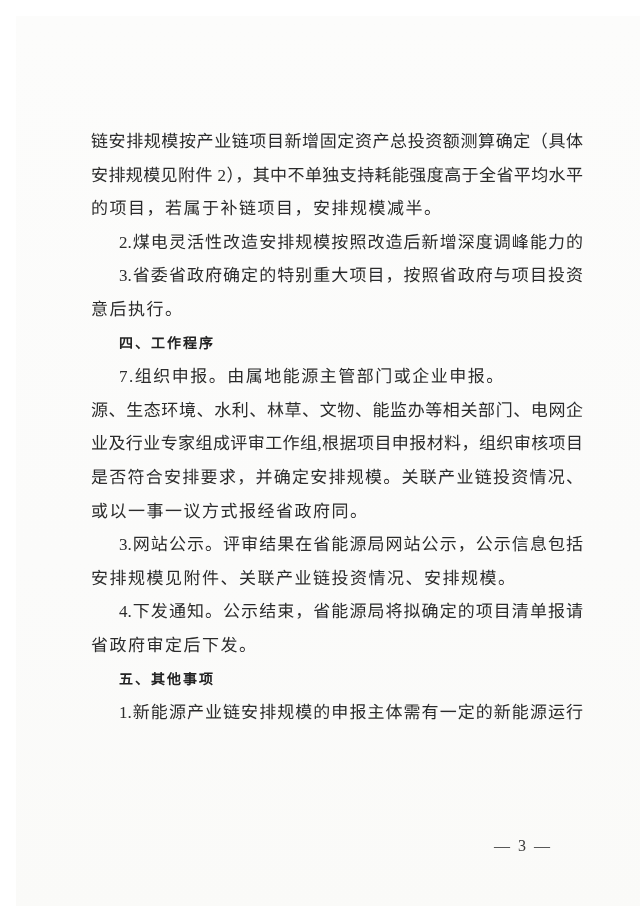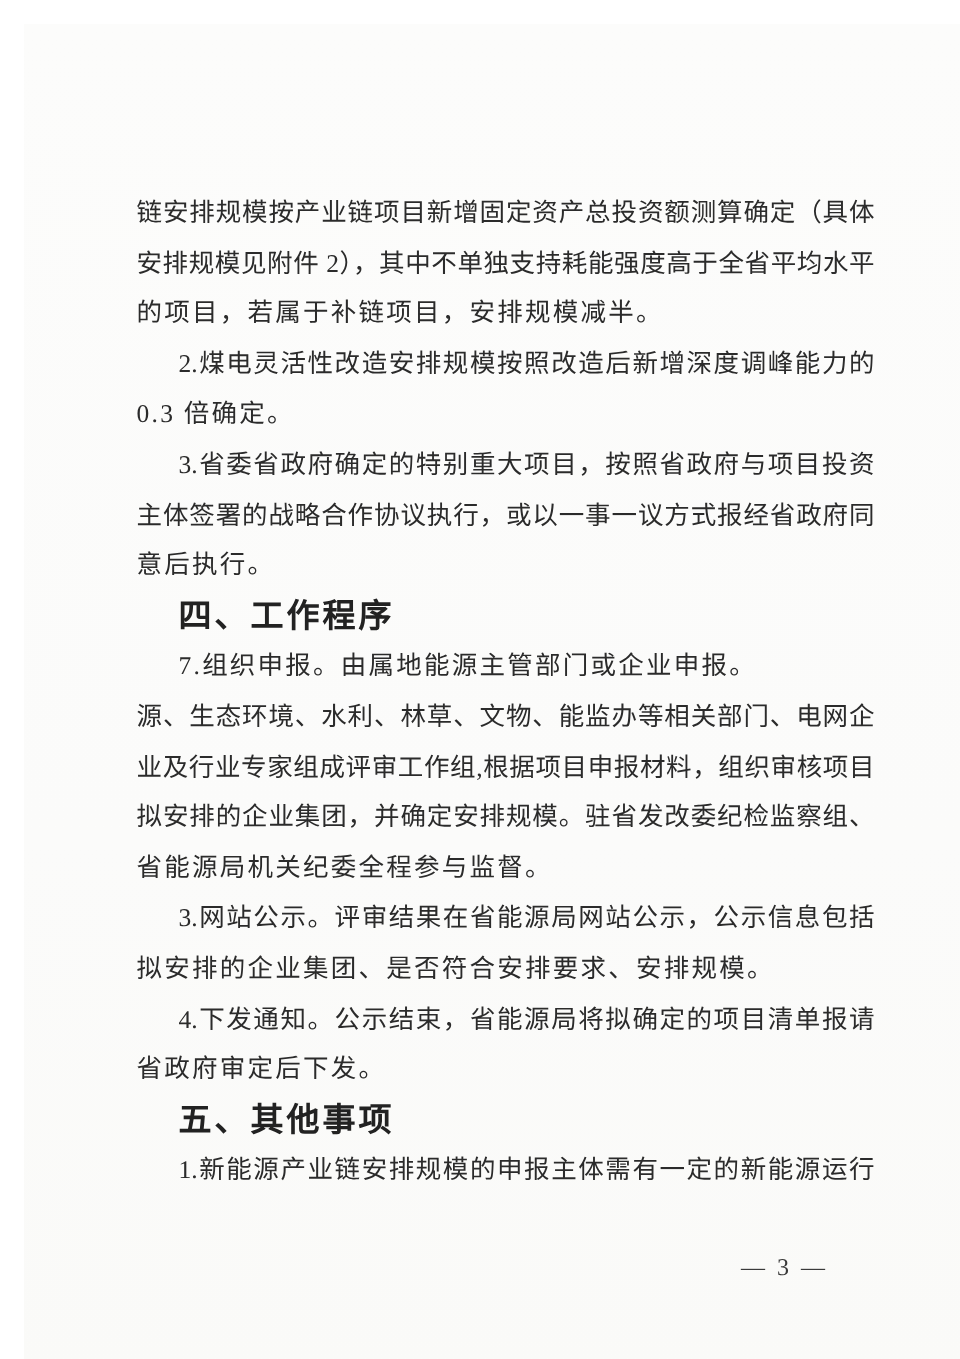--- a/index.html
+++ b/index.html
@@ -42,21 +42,21 @@
       text-align: justify;
       text-align-last: justify;
     }
     .line.indent {
       padding-left: 28px;
     }
     .heading {
       margin: 0;
       padding: 0 0 0 28px;
       font-family: "Liberation Sans", "DejaVu Sans", sans-serif;
-      font-size: 22px;
+      font-size: 14px;
       font-weight: 700;
       color: #222222;
       line-height: 33.6px;
       letter-spacing: 2px;
     }
     .pagenum {
       position: absolute;
       top: 818px;
       left: 0;
       width: 640px;
@@ -77,45 +77,43 @@
   <div class="textblock">
 
     <p class="block">
       <span class="line just">链安排规模按产业链项目新增固定资产总投资额测算确定（具体</span>
       <span class="line just">安排规模见附件 2），其中不单独支持耗能强度高于全省平均水平</span>
       <span class="line">的项目，若属于补链项目，安排规模减半。</span>
     </p>
 
     <p class="block">
       <span class="line just indent">2.煤电灵活性改造安排规模按照改造后新增深度调峰能力的</span>
-      <span class="line">0.3 倍确定。</span>
     </p>
 
     <p class="block">
       <span class="line just indent">3.省委省政府确定的特别重大项目，按照省政府与项目投资</span>
-      <span class="line just">主体签署的战略合作协议执行，或以一事一议方式报经省政府同</span>
       <span class="line">意后执行。</span>
     </p>
 
     <h2 class="heading">四、工作程序</h2>
 
     <p class="block">
       <span class="line indent">7.组织申报。由属地能源主管部门或企业申报。</span>
     </p>
 
     <p class="block">
       <span class="line just">源、生态环境、水利、林草、文物、能监办等相关部门、电网企</span>
       <span class="line just">业及行业专家组成评审工作组,根据项目申报材料，组织审核项目</span>
-      <span class="line just">拟安排的企业集团，并确定安排规模。驻省发改委纪检监察组、</span>
-      <span class="line">省能源局机关纪委全程参与监督。</span>
+      <span class="line just">是否符合安排要求，并确定安排规模。关联产业链投资情况、</span>
+      <span class="line">或以一事一议方式报经省政府同。</span>
     </p>
 
     <p class="block">
       <span class="line just indent">3.网站公示。评审结果在省能源局网站公示，公示信息包括</span>
-      <span class="line">拟安排的企业集团、是否符合安排要求、安排规模。</span>
+      <span class="line">安排规模见附件、关联产业链投资情况、安排规模。</span>
     </p>
 
     <p class="block">
       <span class="line just indent">4.下发通知。公示结束，省能源局将拟确定的项目清单报请</span>
       <span class="line">省政府审定后下发。</span>
     </p>
 
     <h2 class="heading">五、其他事项</h2>
 
     <p class="block">

